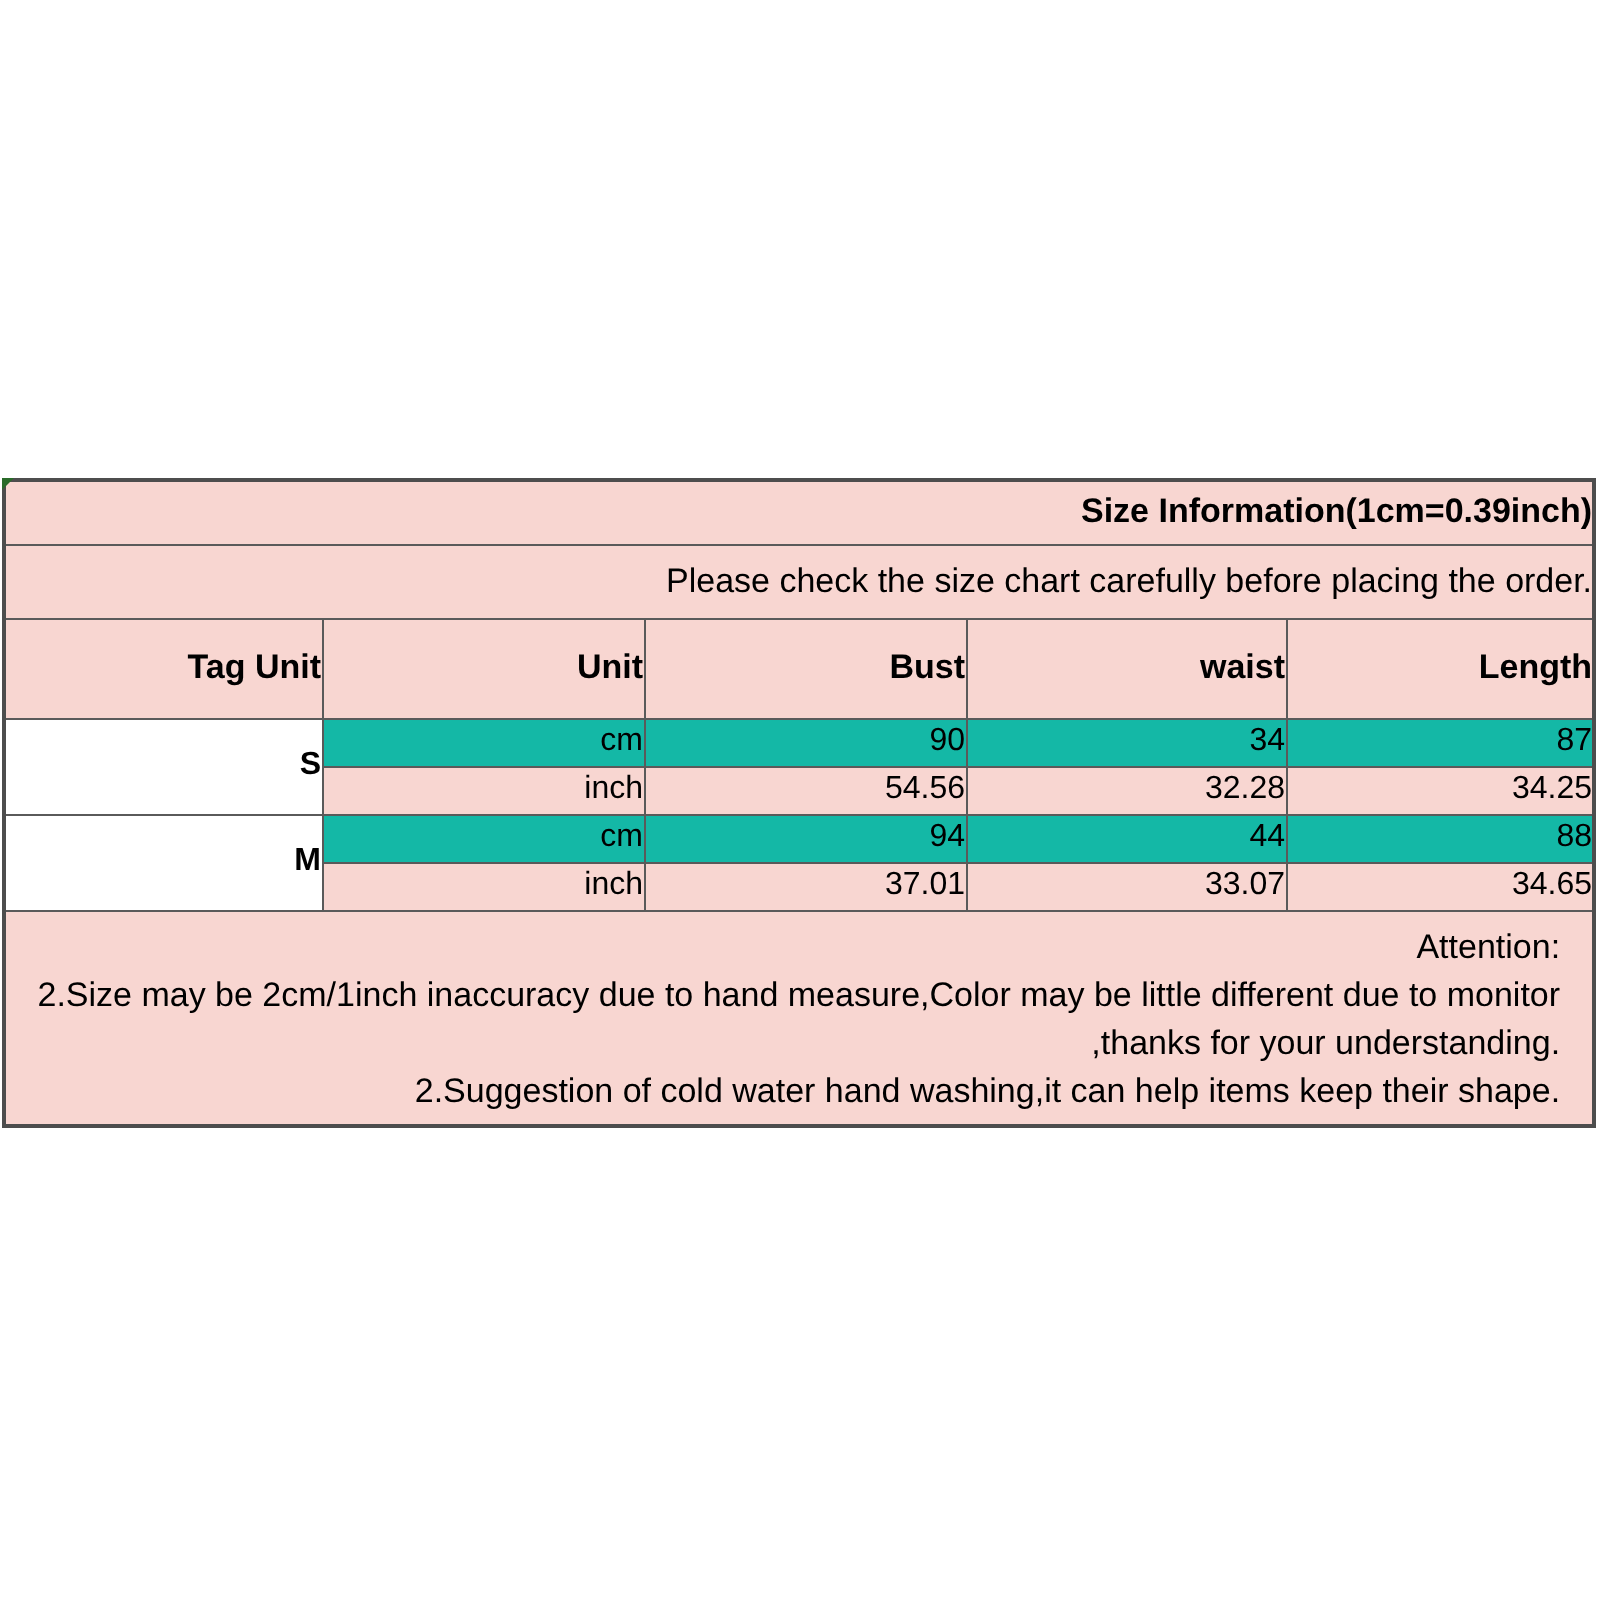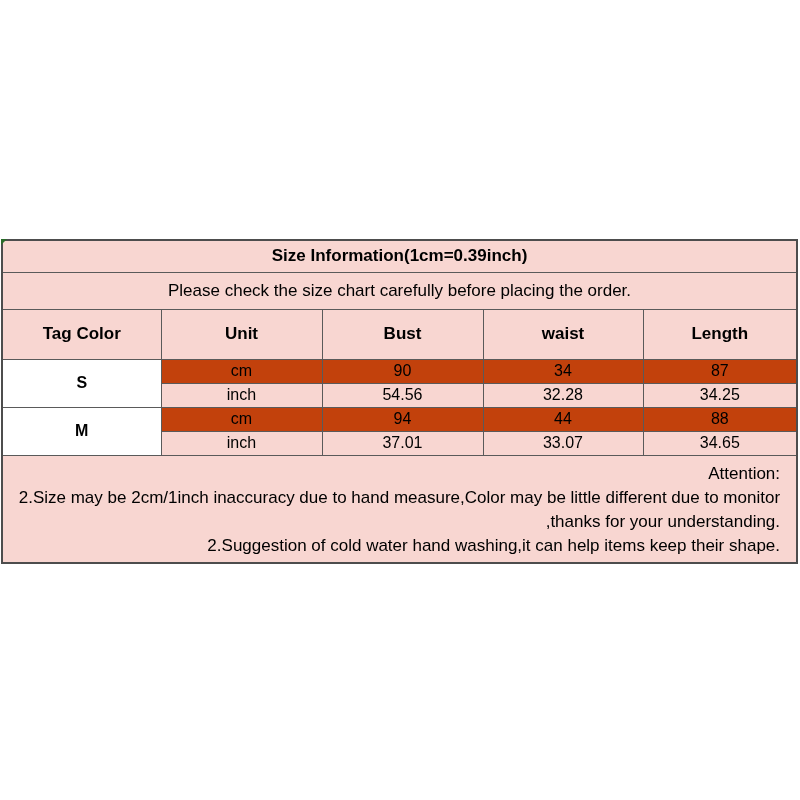--- a/index.html
+++ b/index.html
@@ -26,33 +26,33 @@
     z-index: 5;
   }
   table.size-table {
     width: 100%;
     border-collapse: collapse;
     table-layout: fixed;
     border: 2px solid #4d4d4d;
   }
   table.size-table td {
     border: 1px solid #5a5a5a;
-    text-align: center;
+    text-align: right;
     vertical-align: middle;
     overflow: hidden;
     white-space: nowrap;
   }
   col.c1 { width: 159px; }
   col.c2 { width: 161px; }
   col.c3 { width: 161px; }
   col.c4 { width: 160px; }
   col.c5 { width: 154px; }
 
   .pink { background: #f8d6d1; }
-  .white { background: #c2410c; }
+  .white { background: #14b8a6; }
 
   tr.title-row td {
     height: 32px;
     font-weight: bold;
     font-size: 17px;
   }
   tr.subtitle-row td {
     height: 37px;
     font-size: 17px;
   }
@@ -100,21 +100,21 @@
       <tbody>
           <tr class="title-row">
         <td colspan="5" class="pink">Size Information(1cm=0.39inch)</td>
       </tr>
 
       <tr class="subtitle-row">
         <td colspan="5" class="pink">Please check the size chart carefully before placing the order.</td>
       </tr>
 
       <tr class="header-row">
-        <td class="pink">Tag Color</td>
+        <td class="pink">Tag Unit</td>
         <td class="pink">Unit</td>
         <td class="pink">Bust</td>
         <td class="pink">waist</td>
         <td class="pink">Length</td>
       </tr>
 
       <tr class="data-row">
         <td rowspan="2" class="tag-cell">S</td>
         <td class="white unit-cell">cm</td>
         <td class="white">90</td>

